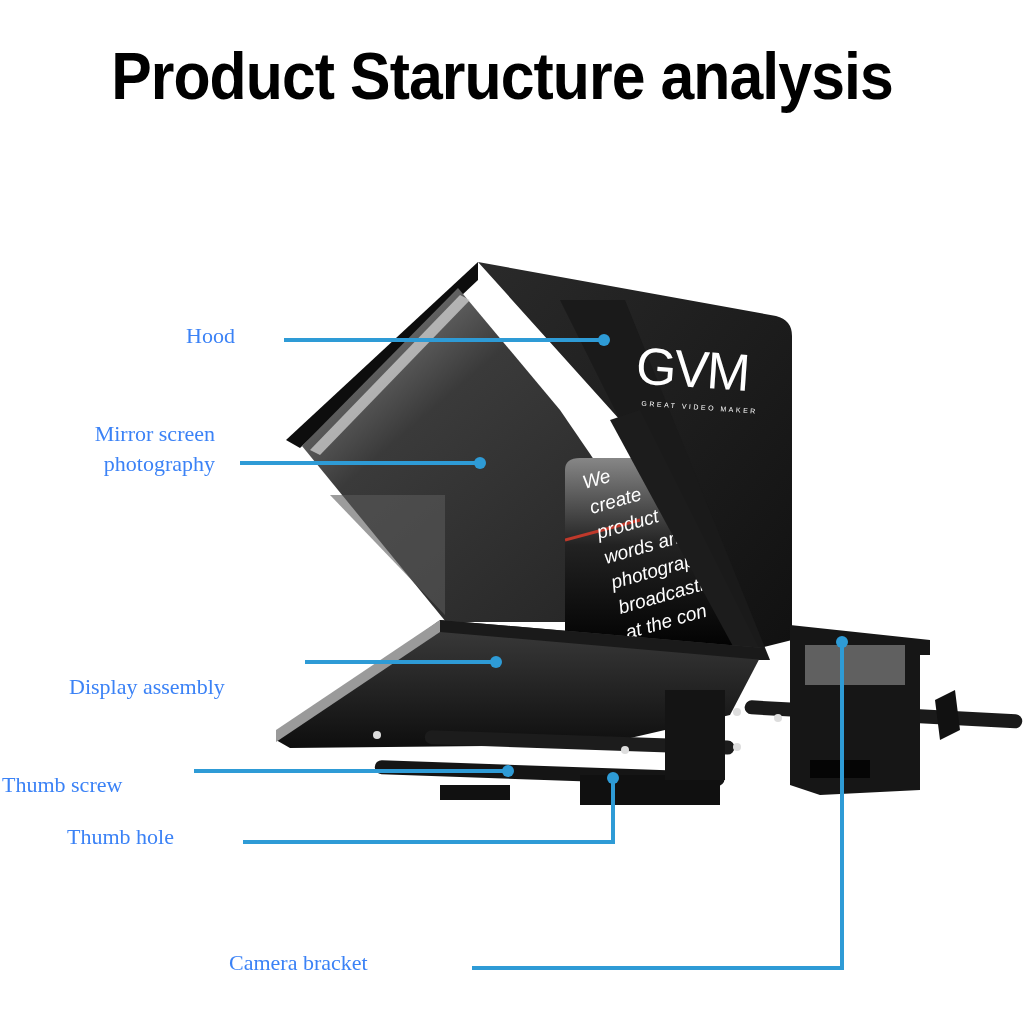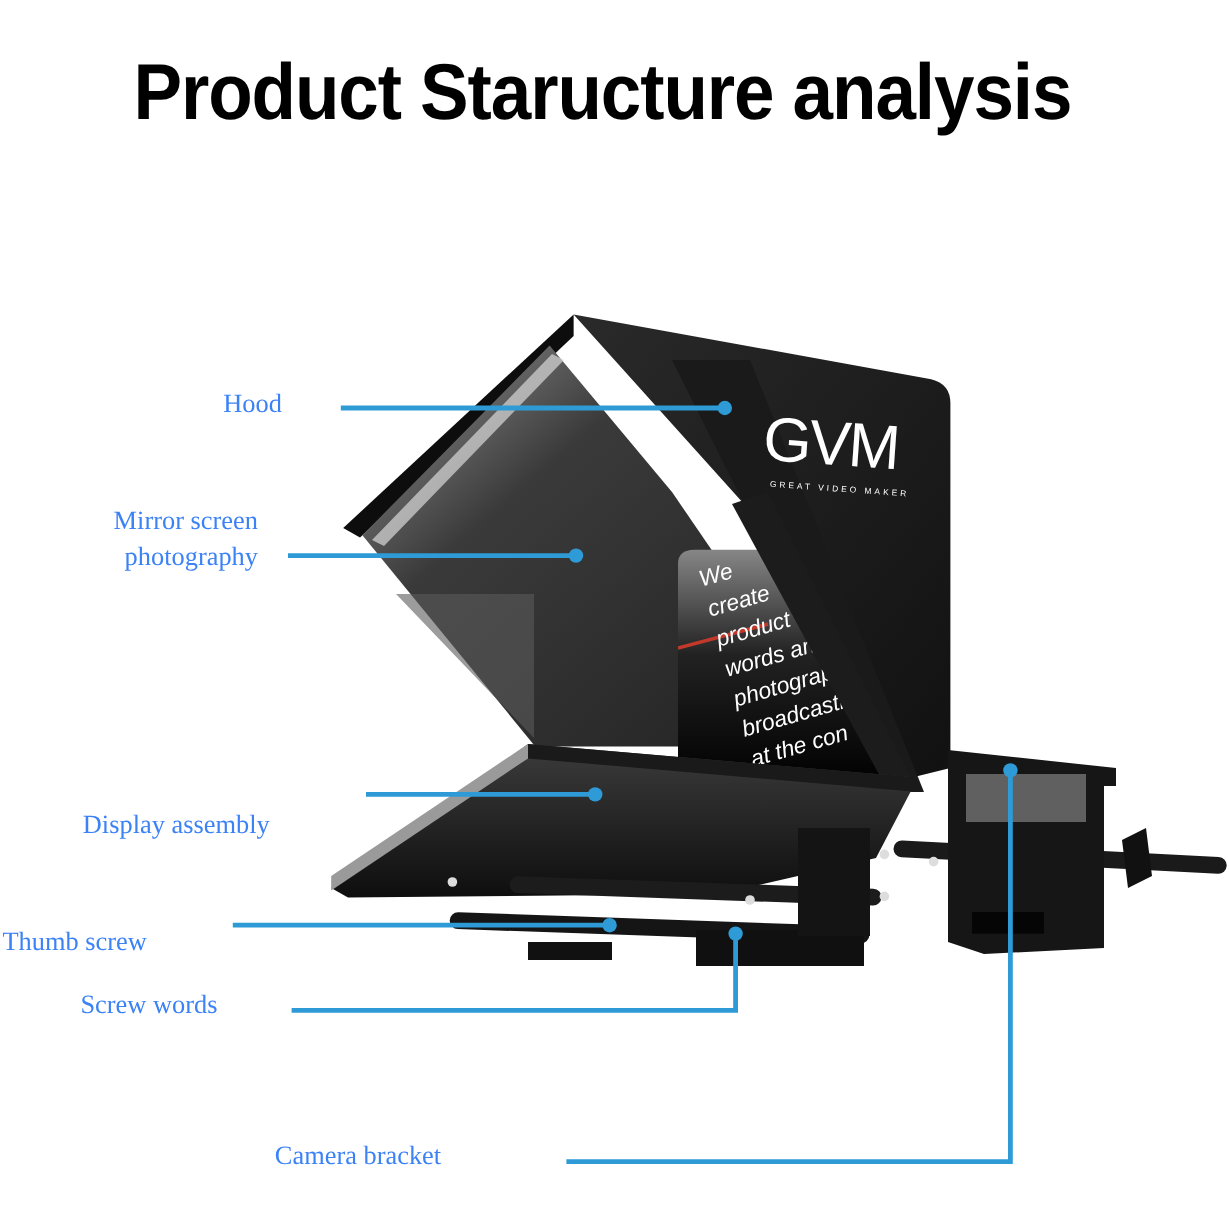--- a/index.html
+++ b/index.html
@@ -120,14 +120,14 @@
   </g>
 </svg>
 
 <div class="label" style="left:186px; top:321px;">Hood</div>
 <div class="label right" style="left:20px; top:419px; width:195px;">
   <div>Mirror screen</div>
   <div>photography</div>
 </div>
 <div class="label" style="left:42px; top:672px;margin-left:27px;">Display assembly</div>
 <div class="label" style="left:2px; top:754px;margin-top:16px;">Thumb screw</div>
-<div class="label" style="left:67px; top:822px;">Screw words</div>
+<div class="label" style="left:67px; top:822px;">Thumb hole</div>
 <div class="label" style="left:229px; top:948px;">Camera bracket</div>
 
 </body></html>

